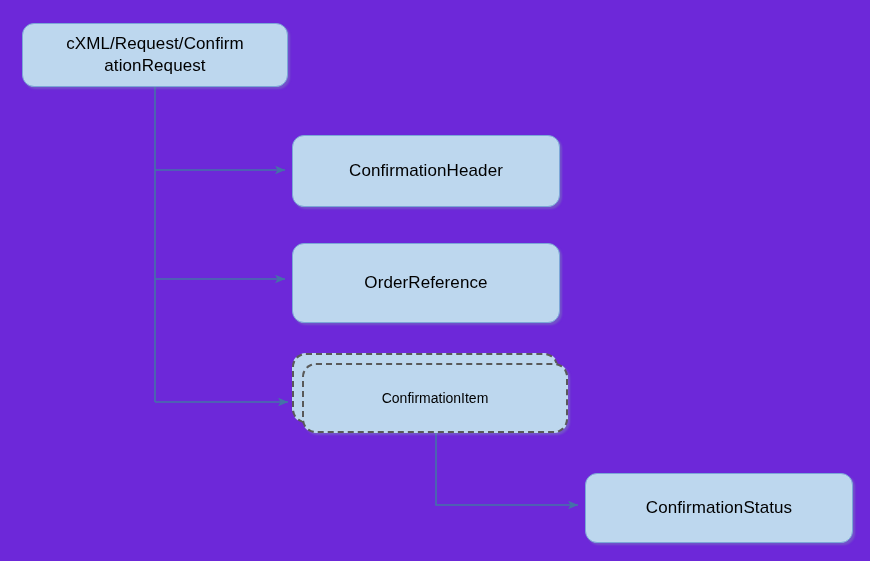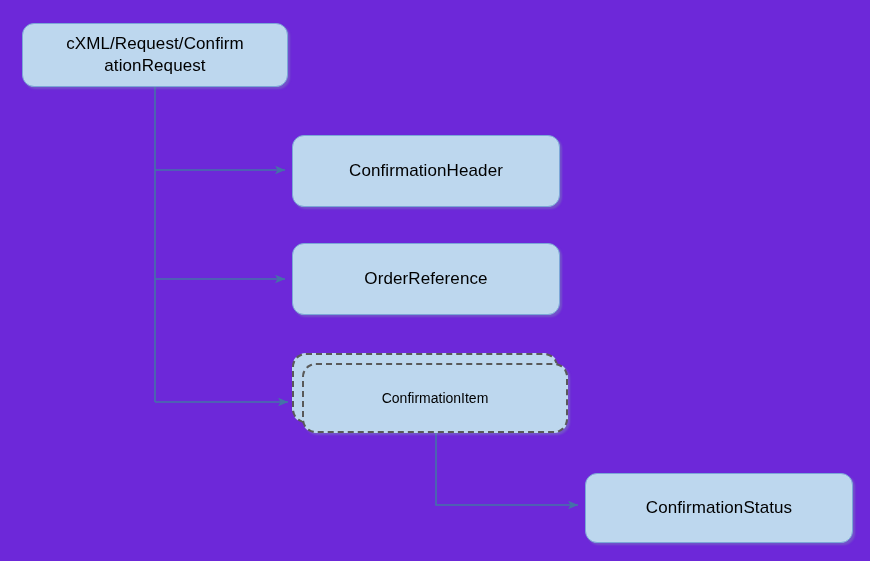--- a/index.html
+++ b/index.html
@@ -97,21 +97,21 @@
 
   <div class="node" style="left:22px; top:23px; width:266px; height:64px;">
     <span class="label">cXML/Request/Confirm
 ationRequest</span>
   </div>
 
   <div class="node" style="left:292px; top:135px; width:268px; height:72px;">
     <span class="label">ConfirmationHeader</span>
   </div>
 
-  <div class="node" style="left:292px; top:243px; width:268px; height:72px;">
+  <div class="node" style="left:292px; top:243px; width:268px; height:80px;">
     <span class="label">OrderReference</span>
   </div>
 
   <div class="stack-wrap" style="left:292px; top:353px; width:286px; height:90px;">
     <div class="node-stacked back" style="width:266px; height:70px;"></div>
     <div class="node-stacked front" style="left:10px; top:10px; width:266px; height:70px;">
       <span class="label">ConfirmationItem</span>
     </div>
   </div>
 

